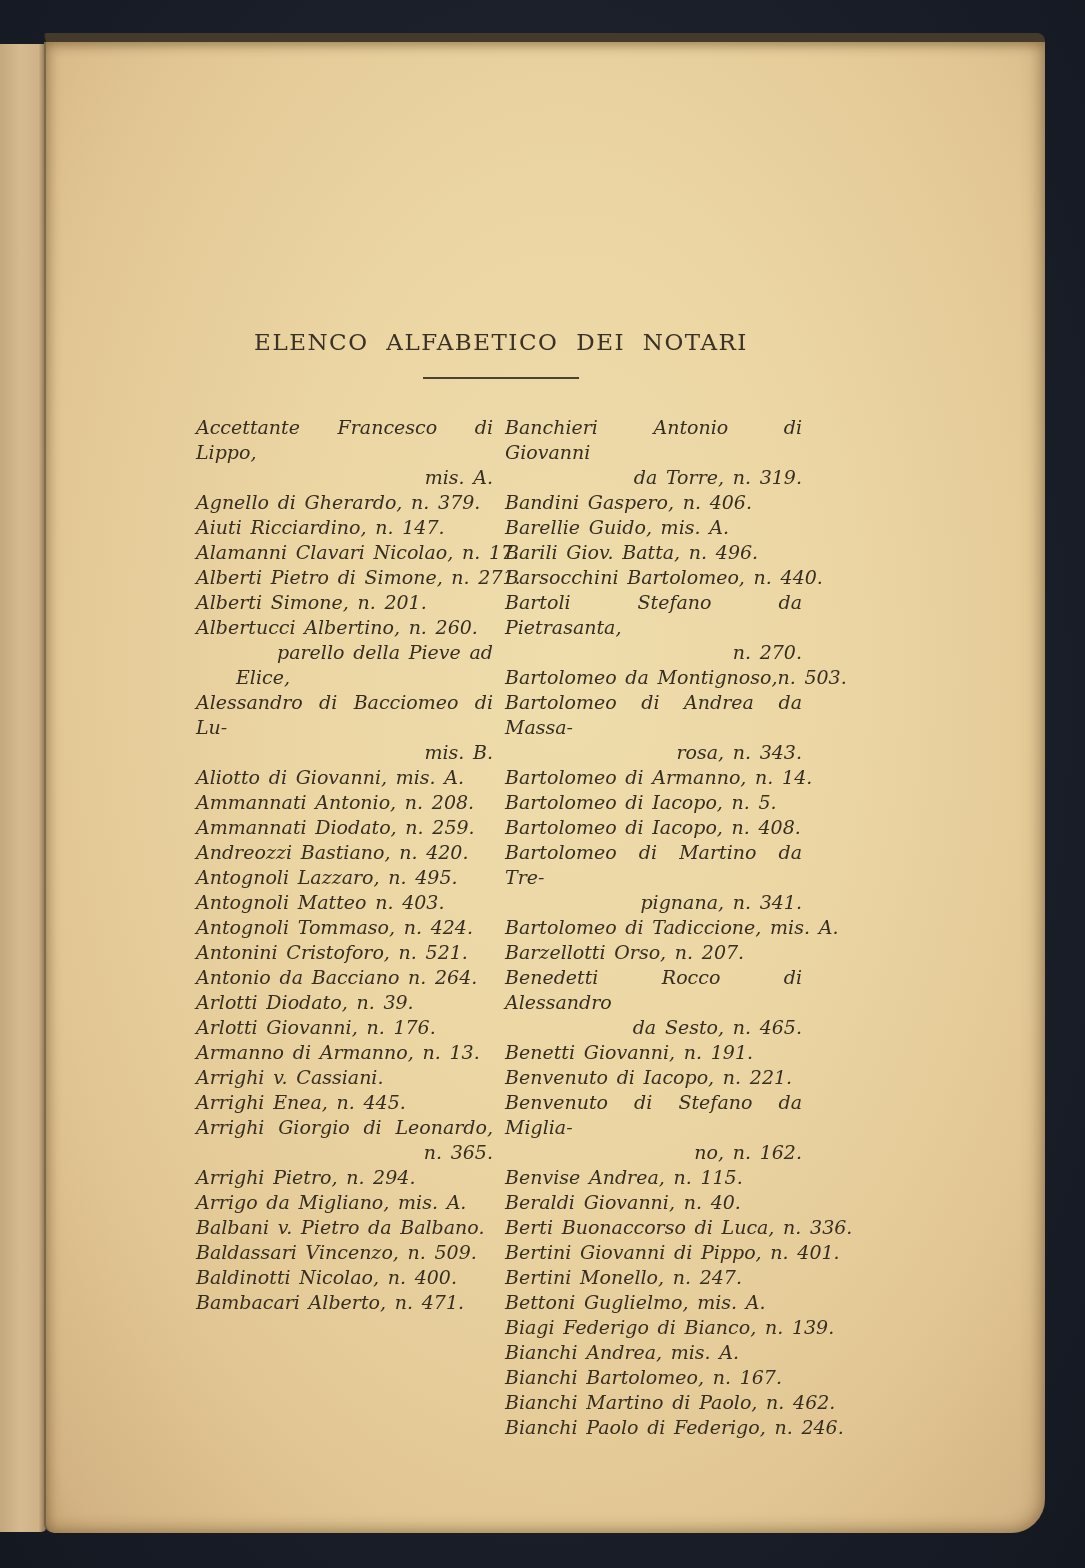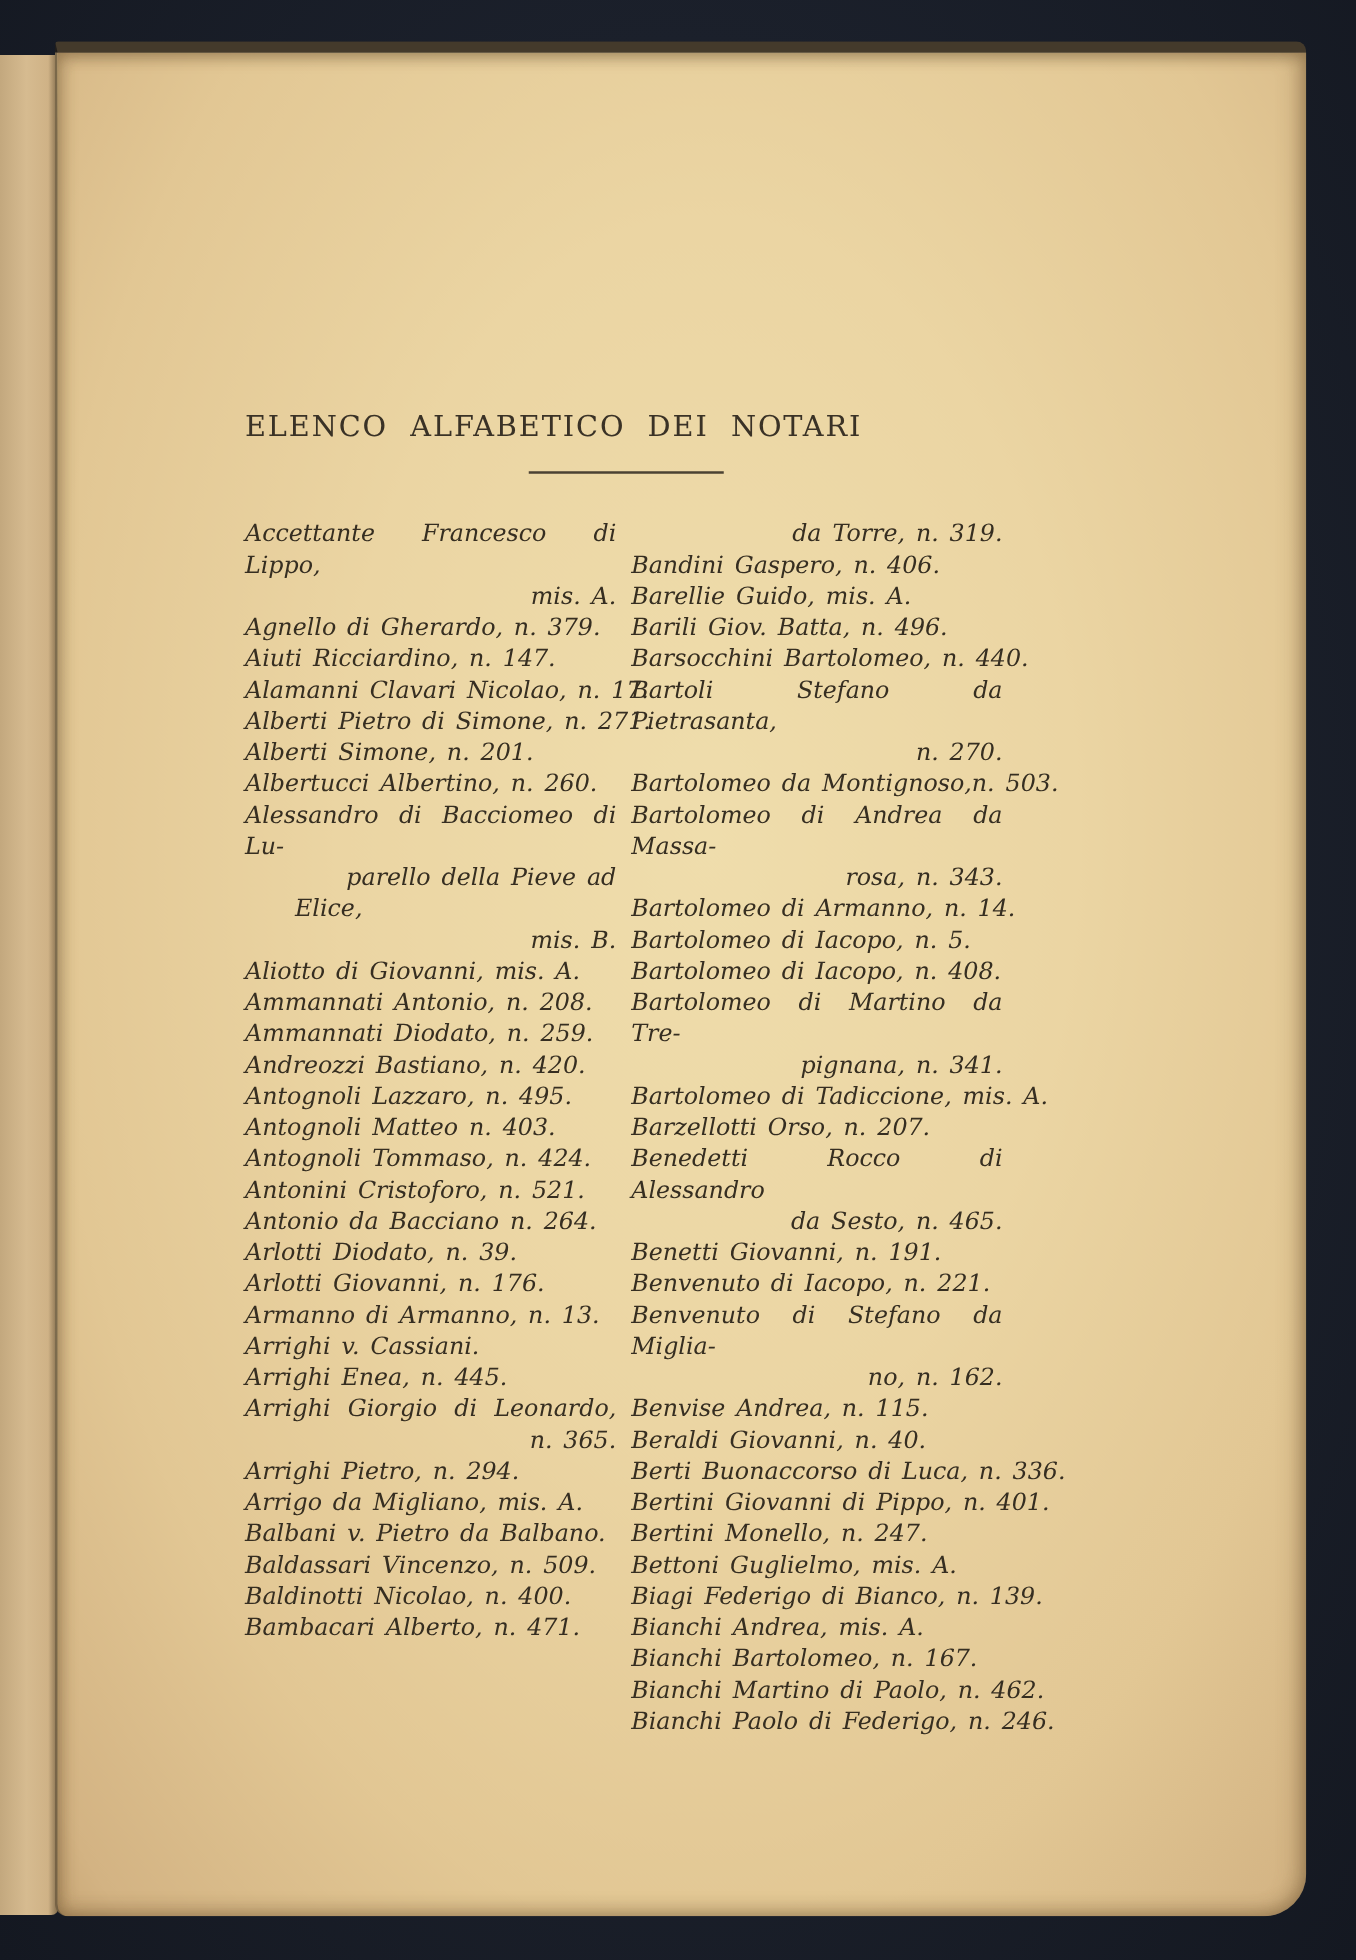--- a/index.html
+++ b/index.html
@@ -57,20 +57,21 @@
     top: 287px;
     width: 610px;
   }
 
   .title {
     margin: 0;
     font-size: 23px;
     font-weight: normal;
     letter-spacing: 1.5px;
     word-spacing: 9px;
+    text-align: center;
     color: #3a3226;
   }
 
   .rule {
     width: 156px;
     height: 2px;
     margin: 22px auto 0 auto;
     background: #4b4233;
   }
 
@@ -138,22 +139,22 @@
             <div class="entry">
               <div class="line">Alberti Pietro di Simone, n. 271.</div>
             </div>
             <div class="entry">
               <div class="line">Alberti Simone, n. 201.</div>
             </div>
             <div class="entry">
               <div class="line">Albertucci Albertino, n. 260.</div>
             </div>
             <div class="entry">
+              <div class="line cont fill">parello della Pieve ad Elice,</div>
               <div class="line fill">Alessandro di Bacciomeo di Lu-</div>
-              <div class="line cont fill">parello della Pieve ad Elice,</div>
               <div class="line cont">mis. B.</div>
             </div>
             <div class="entry">
               <div class="line">Aliotto di Giovanni, mis. A.</div>
             </div>
             <div class="entry">
               <div class="line">Ammannati Antonio, n. 208.</div>
             </div>
             <div class="entry">
               <div class="line">Ammannati Diodato, n. 259.</div>
@@ -209,20 +210,21 @@
             </div>
             <div class="entry">
               <div class="line">Baldinotti Nicolao, n. 400.</div>
             </div>
             <div class="entry">
               <div class="line">Bambacari Alberto, n. 471.</div>
             </div>
           </div>
         <div class="col" id="col-1">
             <div class="entry">
+              <div class="line fill">Banchieri Antonio di Giovanni</div>
               <div class="line cont">da Torre, n. 319.</div>
             </div>
             <div class="entry">
               <div class="line">Bandini Gaspero, n. 406.</div>
             </div>
             <div class="entry">
               <div class="line">Barellie Guido, mis. A.</div>
             </div>
             <div class="entry">
               <div class="line">Barili Giov. Batta, n. 496.</div>

